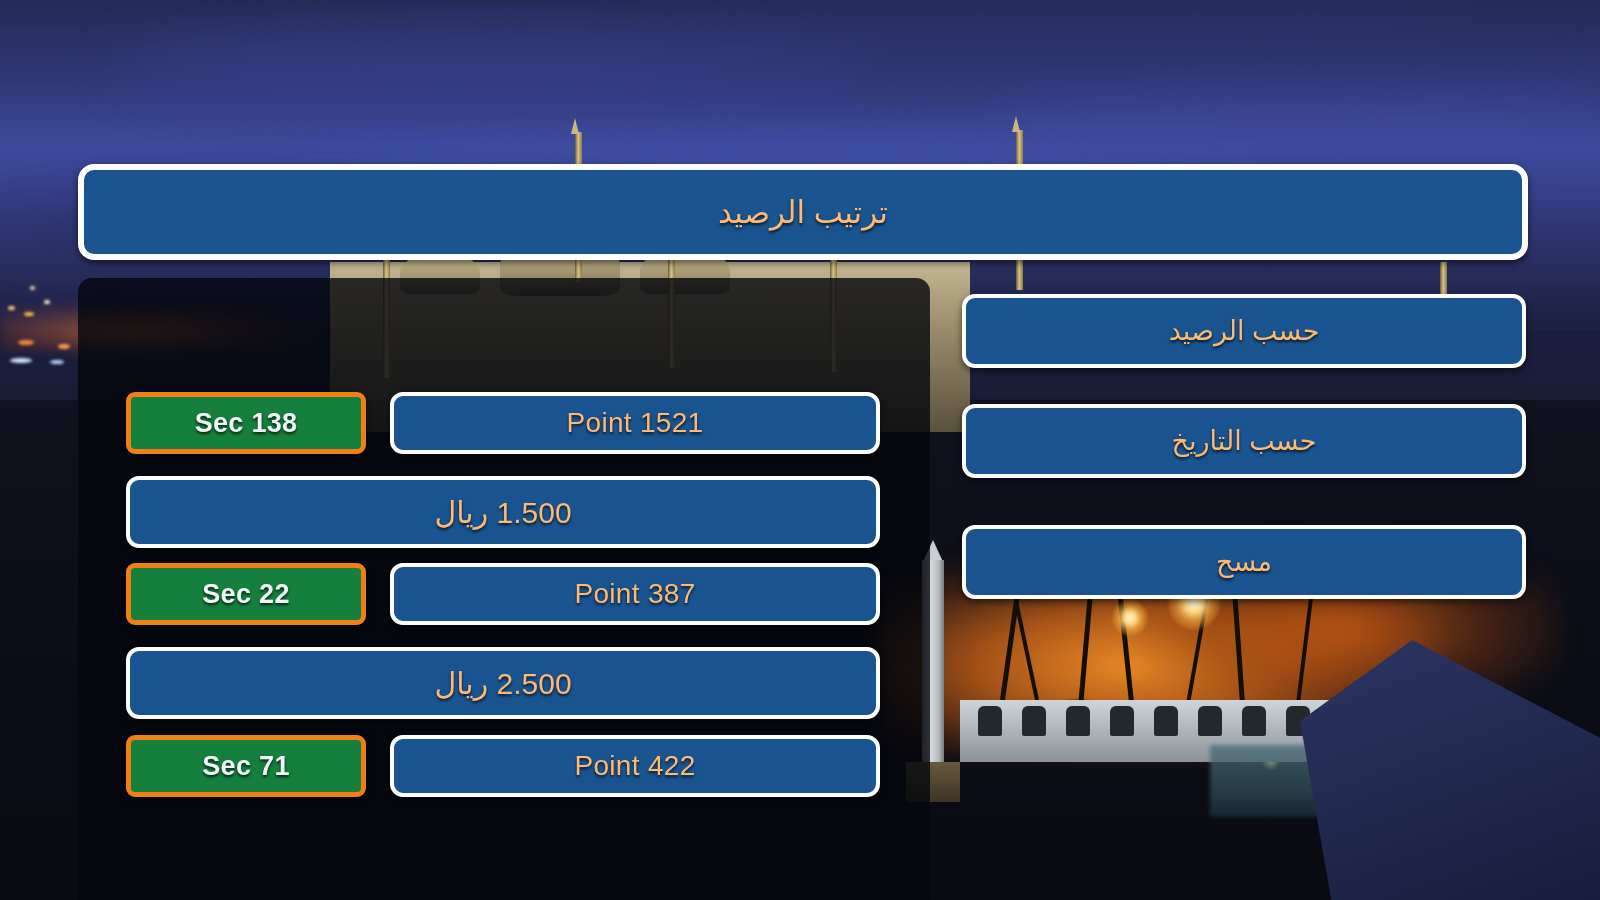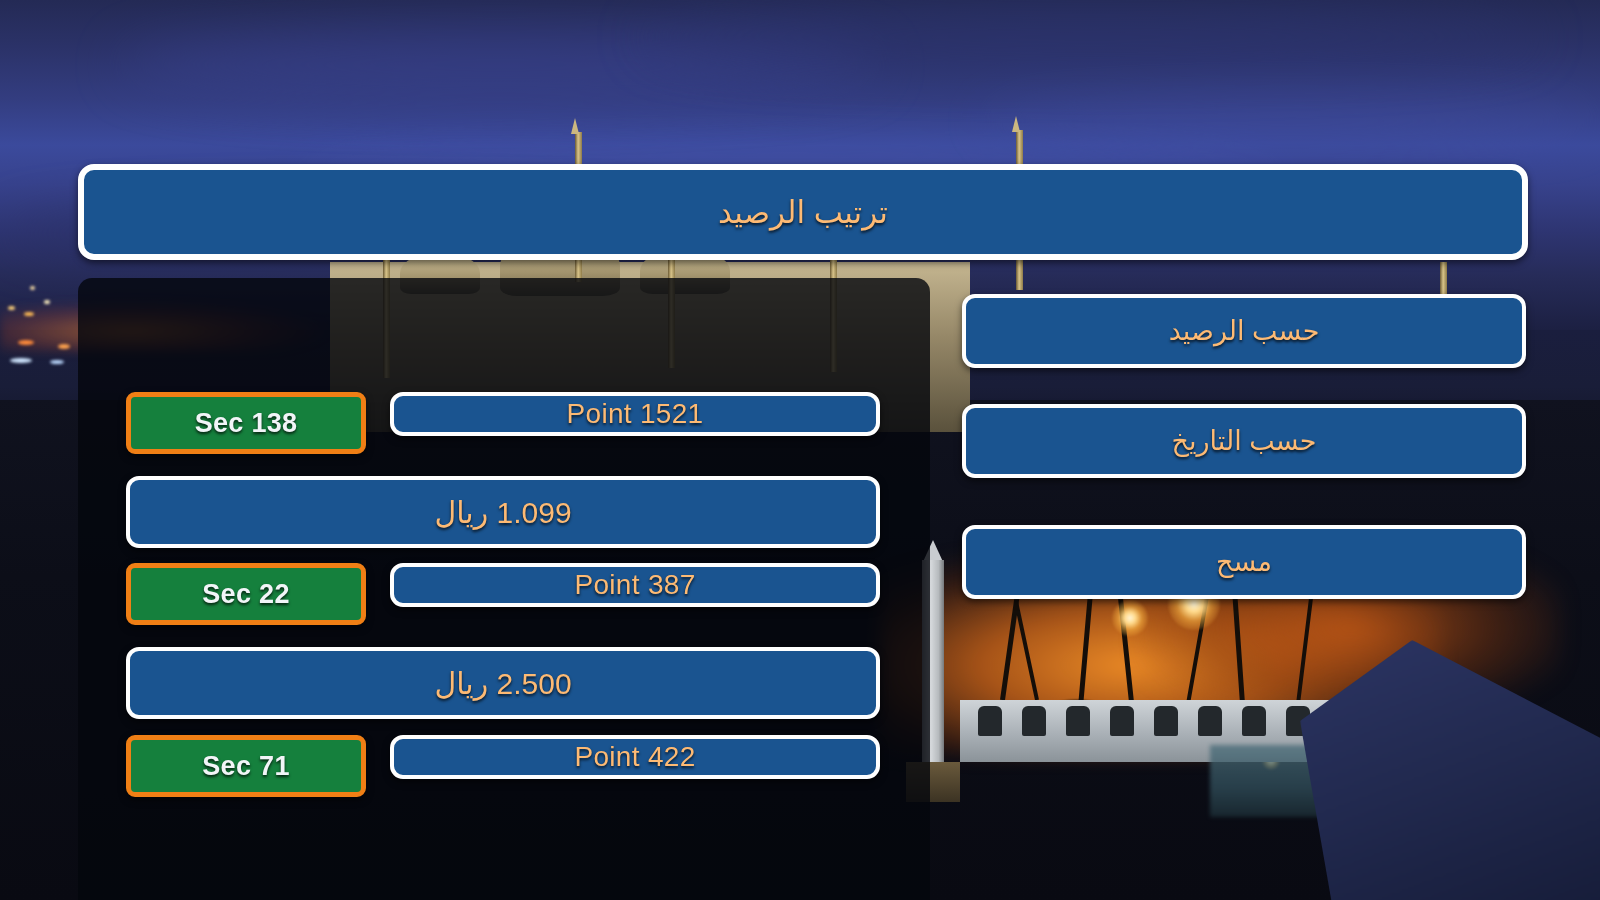--- a/index.html
+++ b/index.html
@@ -215,21 +215,21 @@
   .entry-balance {
     left: 126px; width: 754px; height: 72px;
     font-size: 30px;
   }
   .entry-sec {
     left: 126px; width: 240px; height: 62px;
     font-size: 27px;
     font-weight: 700;
   }
   .entry-point {
-    left: 390px; width: 490px; height: 44px;
+    left: 390px; width: 490px; height: 62px;
     font-size: 28px;
   }
 
   
   .r0-bal  { top: 303px; }
   .r0-meta { top: 392px; }
   .r1-bal  { top: 476px; }
   .r1-meta { top: 563px; }
   .r2-bal  { top: 647px; }
   .r2-meta { top: 735px; }
@@ -327,21 +327,21 @@
     <div class="roof"></div>
   </div>
 
   <div class="content-panel"></div>
 
   <div class="btn" id="title-bar">ترتيب الرصيد</div>
 
   <div class="btn btn-orange entry-sec r0-meta">138 Sec</div>
   <div class="btn entry-point r0-meta">1521 Point</div>
 
-  <div class="btn entry-balance r1-bal">1.099 ريال</div>
+  <div class="btn entry-balance r1-bal">1.500 ريال</div>
   <div class="btn btn-orange entry-sec r1-meta">22 Sec</div>
   <div class="btn entry-point r1-meta">387 Point</div>
 
   <div class="btn entry-balance r2-bal">2.500 ريال</div>
   <div class="btn btn-orange entry-sec r2-meta">71 Sec</div>
   <div class="btn entry-point r2-meta">422 Point</div>
 
   <div class="btn side-btn s0">حسب الرصيد</div>
   <div class="btn side-btn s1">حسب التاريخ</div>
   <div class="btn side-btn s2">مسح</div>

